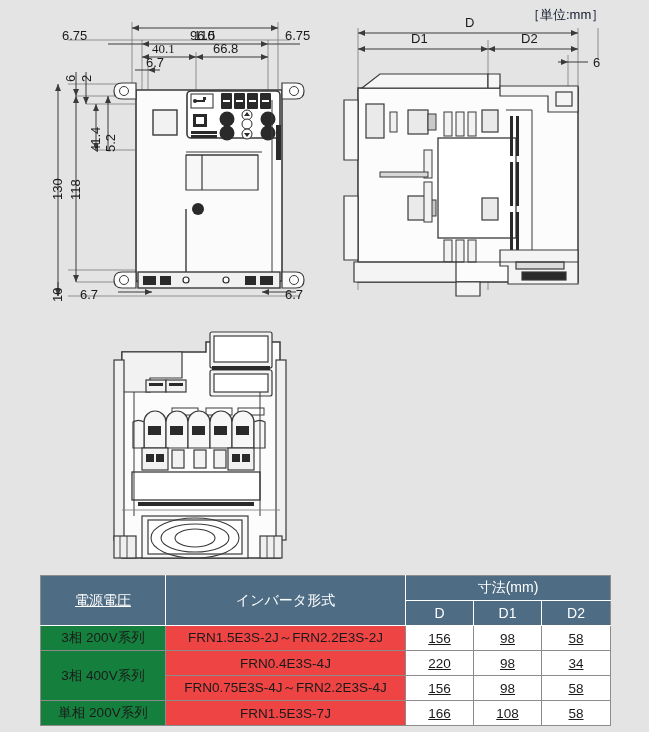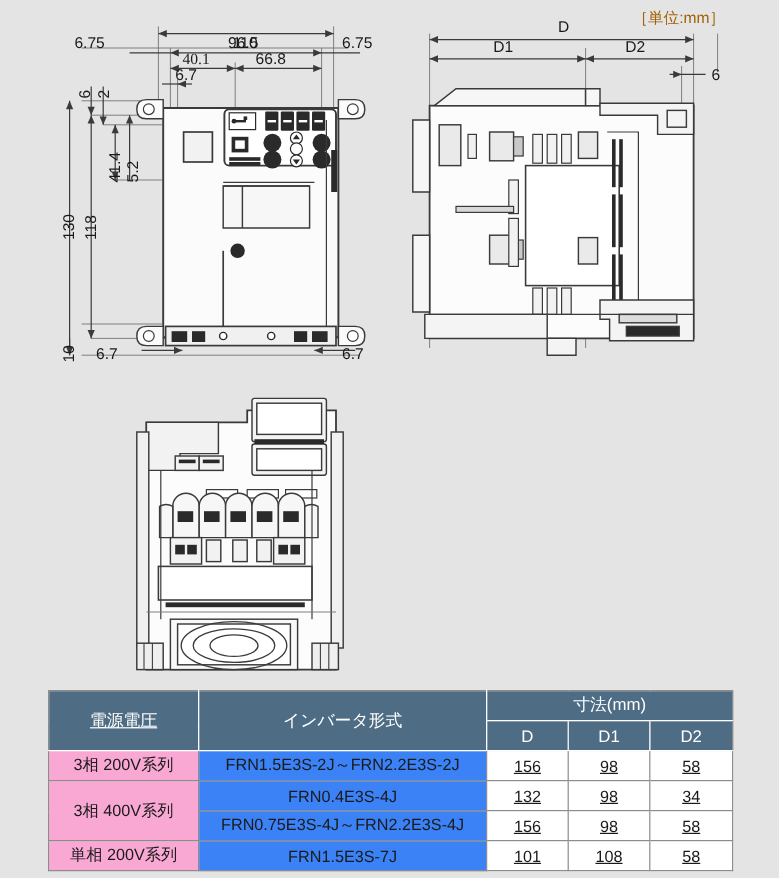--- a/index.html
+++ b/index.html
@@ -8,21 +8,21 @@
     background: #e4e4e4;
     font-family: "Liberation Sans", sans-serif;
     overflow: hidden;
   }
   #root { position: relative; width: 649px; height: 732px; }
 
   .abs { position: absolute; }
 
   .unit-label {
     left: 527px; top: 6px;
-    font-size: 13px; color: #a16207;
+    font-size: 13px; color: #0f172a;
     letter-spacing: 0px;
   }
 
   
   .dim {
     font-size: 13px;
     color: #1a1a1a;
     white-space: nowrap;
     line-height: 1;
   }
@@ -55,27 +55,27 @@
   #spec-table thead th {
     background: #4e6d85;
     color: #ffffff;
     border-color: #ffffff;
     font-size: 14px;
   }
   #spec-table thead th.outer-l { border-left-color: #8c8c8c; text-decoration: underline; }
   #spec-table thead th.outer-r { border-right-color: #8c8c8c; }
   #spec-table thead tr:first-child th { border-top-color: #8c8c8c; }
   td.volt {
-    background: #f9a8d4;
+    background: #15803d;
     font-size: 13.5px;
   }
   td.model {
     text-align: left;
     padding-left: 6px;
-    background: #3b82f6;
+    background: #ef4444;
   }
   td.num { background: #ffffff; text-decoration: underline; }
 </style>
 </head>
 <body>
 
 <div id="root">
 
   <div class="abs unit-label">［単位:mm］</div>
 
@@ -500,33 +500,33 @@
       <tr>
         <td class="volt">3相 200V系列</td>
         <td class="model">FRN1.5E3S-2J～FRN2.2E3S-2J</td>
         <td class="num">156</td>
         <td class="num">98</td>
         <td class="num">58</td>
       </tr>
       <tr>
         <td class="volt" rowspan="2">3相 400V系列</td>
         <td class="model">FRN0.4E3S-4J</td>
-        <td class="num">132</td>
+        <td class="num">220</td>
         <td class="num">98</td>
         <td class="num">34</td>
       </tr>
       <tr>
         <td class="model">FRN0.75E3S-4J～FRN2.2E3S-4J</td>
         <td class="num">156</td>
         <td class="num">98</td>
         <td class="num">58</td>
       </tr>
       <tr>
         <td class="volt">単相 200V系列</td>
         <td class="model">FRN1.5E3S-7J</td>
-        <td class="num">101</td>
+        <td class="num">166</td>
         <td class="num">108</td>
         <td class="num">58</td>
       </tr>
     </tbody>
   </table>
 
 </div>
 
 </body></html>

